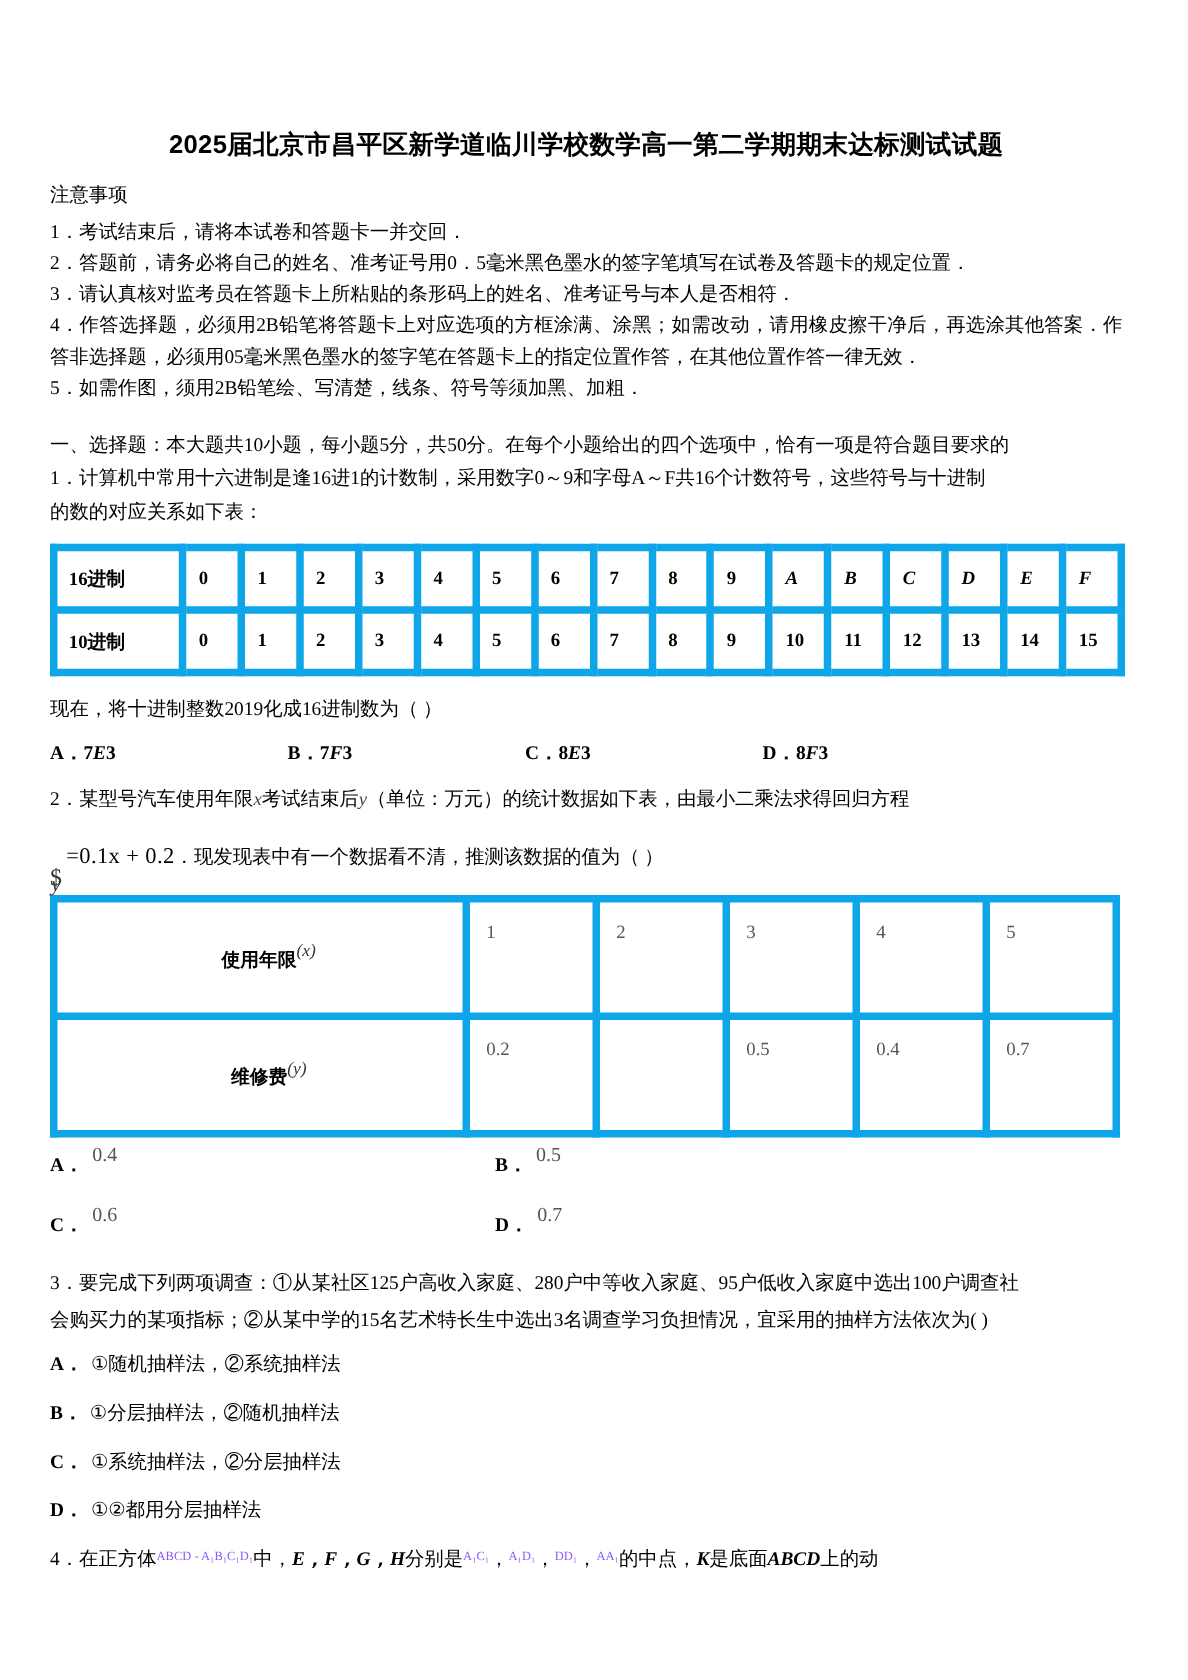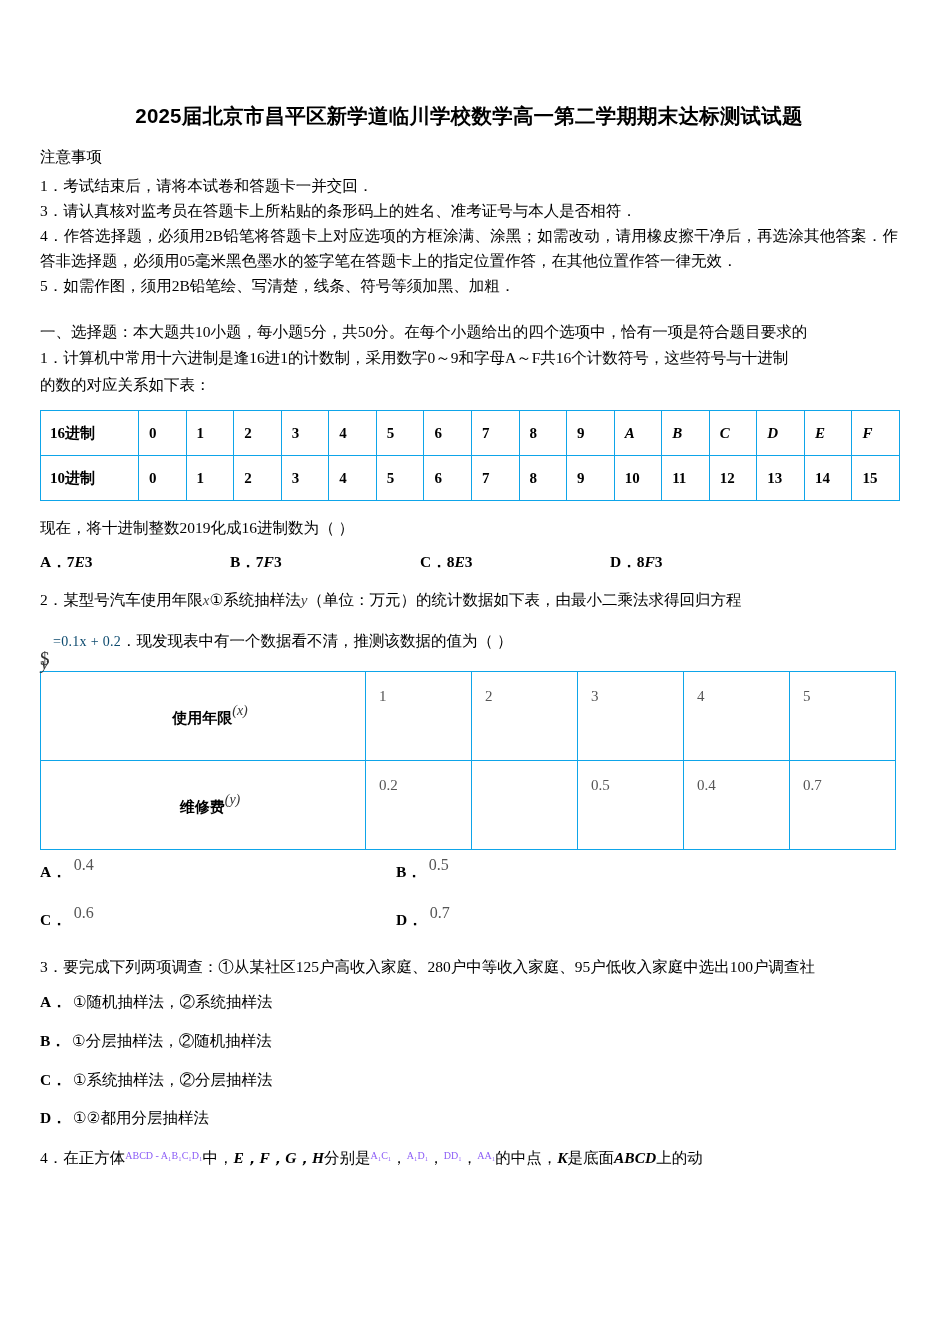--- a/index.html
+++ b/index.html
@@ -108,22 +108,22 @@
     font-size: 19px;
   }
   .hat-y .yy {
     position: absolute;
     left: 1px;
     top: 1px;
     font-style: italic;
     font-size: 17px;
   }
   .eqline {
-    font-size: 14px;
-    color: #0c4a6e;
+    font-size: 18px;
+    color: #000000;
     font-family: "Liberation Serif", serif;
     letter-spacing: 0.3px;
   }
 
   
   .opts-row {
     font-size: 15.5px;
     margin: 10px 0 0 0;
     line-height: 1.6;
     display: flex;
@@ -173,21 +173,21 @@
     margin-right: 6px;
   }
 
   
   table.grid {
     border-collapse: collapse;
     table-layout: fixed;
     margin: 8px 0 0 0;
   }
   table.grid td {
-    border: 1px solid #0ea5e9;
+    border: 6px solid #0ea5e9;
     font-size: 15px;
     font-family: "Liberation Serif", serif;
     text-align: center;
     padding: 0;
   }
   
   table.hextable { width: 860px; margin-top: 10px; }
   table.hextable td { height: 44px; }
   table.hextable td.head {
     width: 88px;
@@ -236,20 +236,21 @@
 
 <div class="page">
   <div class="inner">
 
     <h1 class="doc-title">2025届北京市昌平区新学道临川学校数学高一第二学期期末达标测试试题</h1>
 
     <div class="notice-head">注意事项</div>
 
     <ul class="notice-list">
       <li>1．考试结束后，请将本试卷和答题卡一并交回．</li>
+      <li>2．答题前，请务必将自己的姓名、准考证号用0．5毫米黑色墨水的签字笔填写在试卷及答题卡的规定位置．</li>
       <li>3．请认真核对监考员在答题卡上所粘贴的条形码上的姓名、准考证号与本人是否相符．</li>
       <li>4．作答选择题，必须用2B铅笔将答题卡上对应选项的方框涂满、涂黑；如需改动，请用橡皮擦干净后，再选涂其他答案．作答非选择题，必须用05毫米黑色墨水的签字笔在答题卡上的指定位置作答，在其他位置作答一律无效．</li>
       <li>5．如需作图，须用2B铅笔绘、写清楚，线条、符号等须加黑、加粗．</li>
     </ul>
 
     <div class="section-head">一、选择题：本大题共10小题，每小题5分，共50分。在每个小题给出的四个选项中，恰有一项是符合题目要求的</div>
 
     <div class="q q-tight">
       <span class="q-num">1．</span><span>计算机中常用十六进制是逢16进1的计数制，采用数字0～9和字母A～F共16个计数符号，这些符号与十进制</span>
     </div>
@@ -301,21 +302,21 @@
     <div class="q q-tight" style="margin-top:14px">现在，将十进制整数2019化成16进制数为（  ）</div>
 
     <div class="opts-row opts-4col">
       <span class="opt"><span class="opt-label">A．</span><b class="bs">7<span class="mb">E</span>3</b></span>
       <span class="opt"><span class="opt-label">B．</span><b class="bs">7<span class="mb">F</span>3</b></span>
       <span class="opt"><span class="opt-label">C．</span><b class="bs">8<span class="mb">E</span>3</b></span>
       <span class="opt"><span class="opt-label">D．</span><b class="bs">8<span class="mb">F</span>3</b></span>
     </div>
 
     <div class="q q-tight" style="margin-top:12px">
-      <span class="q-num">2．</span><span>某型号汽车使用年限</span><span class="math">x</span><span>①系统抽样法</span><span class="math">y</span><span>（单位：万元）的统计数据如下表，由最小二乘法求得回归方程</span>
+      <span class="q-num">2．</span><span>某型号汽车使用年限</span><span class="math">x</span><span>考试结束后</span><span class="math">y</span><span>（单位：万元）的统计数据如下表，由最小二乘法求得回归方程</span>
     </div>
 
     <div class="q" style="margin-top:14px">
       <span class="hat-y"><span class="dollar">$</span><span class="yy">y</span></span><span class="eqline">=0.1x + 0.2</span><span>．现发现表中有一个数据看不清，推测该数据的值为（  ）</span>
     </div>
 
     <table class="grid regtable">
       <tbody>
           <tr>
         <td class="head"><span>使用年限</span><span class="sup">(x)</span></td>
@@ -355,20 +356,21 @@
         <div class="gcell">
           <span class="opt-label">D．</span>
           <span class="gval">0.7</span>
         </div>
       </div>
     </div>
 
     <div class="q" style="margin-top:-6px">
       <span class="q-num">3．</span><span>要完成下列两项调查：①从某社区125户高收入家庭、280户中等收入家庭、95户低收入家庭中选出100户调查社</span>
     </div>
+    <div class="q">会购买力的某项指标；②从某中学的15名艺术特长生中选出3名调查学习负担情况，宜采用的抽样方法依次为(    )</div>
 
     <div class="opts-stack">
       <div class="srow"><span class="opt-label">A．</span><span>①随机抽样法，②系统抽样法</span></div>
       <div class="srow"><span class="opt-label">B．</span><span>①分层抽样法，②随机抽样法</span></div>
       <div class="srow"><span class="opt-label">C．</span><span>①系统抽样法，②分层抽样法</span></div>
       <div class="srow"><span class="opt-label">D．</span><span>①②都用分层抽样法</span></div>
     </div>
 
     <div class="q q-tight" style="margin-top:2px">
       <span class="q-num">4．</span><span>在正方体</span><span class="math-sup">ABCD - A₁B₁C₁D₁</span><span>中，</span><span class="mb">E，F，G，H</span><span>分别是</span><span class="math-sup">A₁C₁</span>，<span class="math-sup">A₁D₁</span>，<span class="math-sup">DD₁</span>，<span class="math-sup">AA₁</span><span>的中点，</span><span class="mb">K</span><span>是底面</span><span class="mb">ABCD</span><span>上的动</span>

